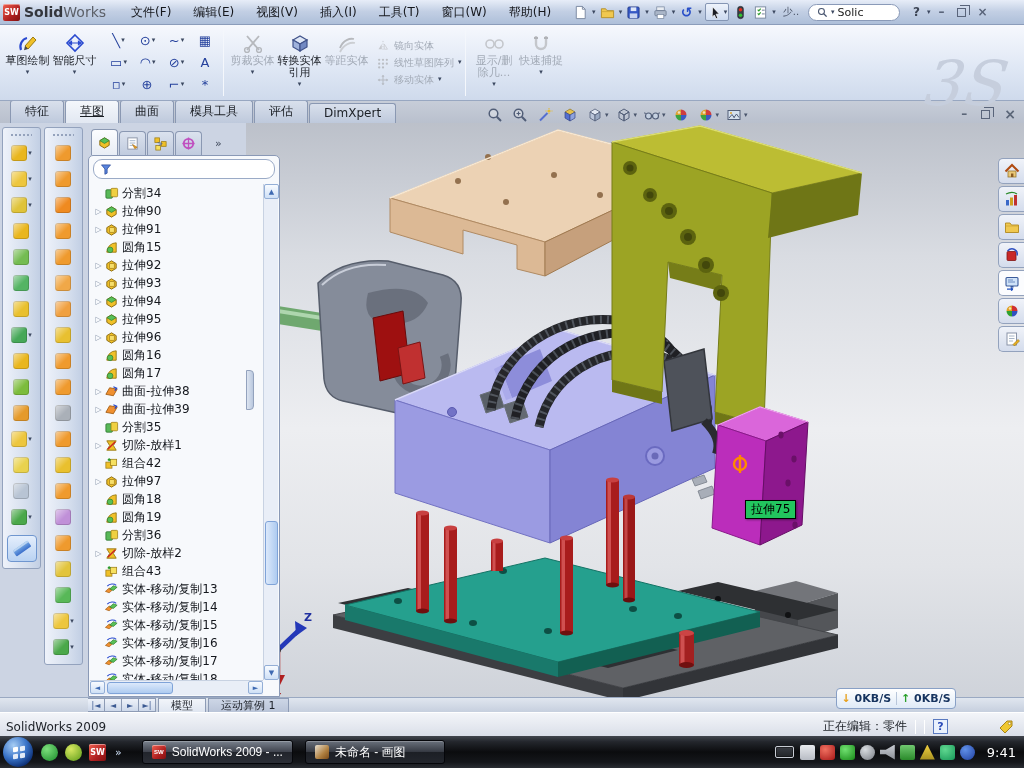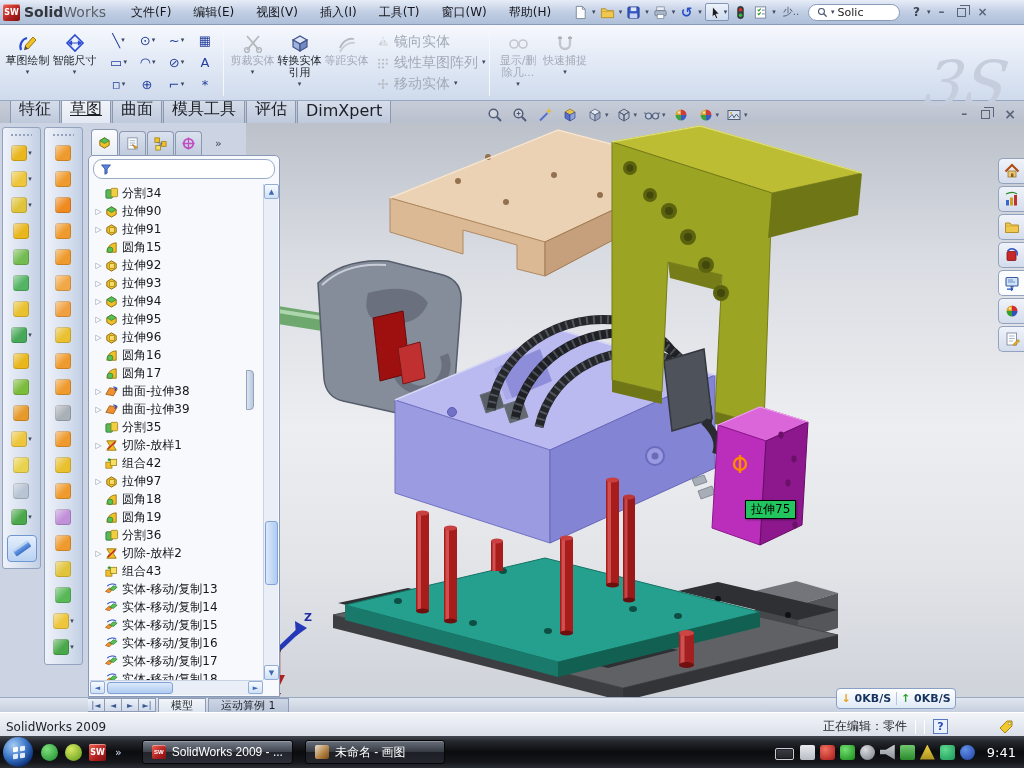--- a/index.html
+++ b/index.html
@@ -35,26 +35,26 @@
 .bigbtn .lbl{font-size:11px;line-height:12px;color:#23272e;text-align:center;margin-top:1px;}
 .bigbtn .car{margin-top:2px;}
 .bigbtn.dis .lbl{color:#a2aab6;}
 .bigbtn.dis svg{opacity:.45;filter:grayscale(1);}
 .sgrid{display:grid;grid-template-columns:repeat(4,29px);grid-auto-rows:22px;align-content:center;padding:0 2px;}
 .gcell{display:flex;align-items:center;justify-content:center;gap:1px;}
 .glyph{color:#24409c;font-size:13px;line-height:1;}
 .stack{display:flex;flex-direction:column;justify-content:center;gap:3px;padding:0 2px;}
 .srow{display:flex;align-items:center;gap:4px;}
 .srow svg{width:14px;height:14px;opacity:.5;filter:grayscale(1);}
-.srow .lbl{font-size:14px;color:#a2aab6;white-space:nowrap;}
+.srow .lbl{font-size:10px;color:#a2aab6;white-space:nowrap;}
 .watermark{position:absolute;right:16px;top:22px;font-size:62px;font-style:italic;color:#c6cedd;font-family:"DejaVu Serif","Liberation Serif",serif;z-index:0;transform:skewX(-8deg);}
 
 .tabrow{position:absolute;left:0;top:101px;width:1024px;height:22px;background:linear-gradient(#c7cdd8,#b9c0cd);z-index:8;}
 .tabs{display:flex;align-items:flex-end;height:100%;padding-left:10px;}
-.tab{font-size:16px;color:#1c2026;padding:2px 8px 3px;border:1px solid #8a98b2;border-bottom:none;border-radius:3px 3px 0 0;background:linear-gradient(#d9e0ec,#bec9dc);margin-right:1px;}
+.tab{font-size:12px;color:#1c2026;padding:2px 14px 3px;border:1px solid #8a98b2;border-bottom:none;border-radius:3px 3px 0 0;background:linear-gradient(#d9e0ec,#bec9dc);margin-right:1px;}
 .tab.active{background:linear-gradient(#f4f7fb,#e2e8f2);text-decoration:underline;}
 
 .workbg{position:absolute;left:0;top:123px;width:246px;height:574px;background:#ccd4e3;z-index:5;}
 .viewport{position:absolute;left:240px;top:101px;width:784px;height:596px;background:linear-gradient(180deg,#b7bcc6 0%,#d9dce2 26%,#edeef1 55%,#e2e4e8 78%,#cfd3da 100%);z-index:1;}
 #scene{position:absolute;left:248px;top:123px;width:776px;height:574px;z-index:6;pointer-events:none;}
 
 .strip{position:absolute;width:39px;background:linear-gradient(90deg,#eef2fa,#d2dcec 70%,#c2cfe4);border:1px solid #93a2bd;border-radius:3px;z-index:10;padding-bottom:4px;}
 #strip1{left:2px;top:127px;}
 #strip2{left:44px;top:127px;}
 .griph{height:7px;margin:3px 8px 2px;background:repeating-linear-gradient(90deg,#94a2bc 0 2px,transparent 2px 4px);background-size:100% 2px;background-position:center;background-repeat:no-repeat;}
@@ -111,21 +111,21 @@
 
 .taskbar{position:absolute;left:0;top:736px;width:1024px;height:32px;background:linear-gradient(#42464e 0%,#23262c 18%,#0b0c0e 50%,#15171b 82%,#2a2d33);z-index:40;display:flex;align-items:center;}
 .orb{width:30px;height:30px;border-radius:50%;margin:0 8px 0 3px;background:radial-gradient(circle at 35% 28%,#a6cdf4,#3a74c8 45%,#0c2e74 78%,#061a44);box-shadow:inset 0 1px 2px #ffff?,0 0 4px #5a90e080;display:flex;align-items:center;justify-content:center;}
 .flag{width:5px;height:5px;background:#fff;border-radius:1px;box-shadow:7px 0 0 #ffffffd9,0 7px 0 #ffffffd9,7px 7px 0 #ffffffd9;transform:translate(-3px,-3px) skewY(-8deg);}
 .ql{display:flex;align-items:center;gap:7px;margin-right:8px;}
 .qlicon{width:17px;height:17px;border-radius:3px;}
 .morechev{color:#cfe0f8;font-size:11px;margin-left:2px;}
 .tbtn{height:24px;min-width:140px;margin-left:12px;border-radius:3px;border:1px solid #05060a;background:linear-gradient(#6a717c,#373b44 48%,#1c1f25 52%,#23262d);box-shadow:inset 0 1px 0 #ffffff38;color:#fff;font-size:12px;display:flex;align-items:center;gap:6px;padding:0 9px;}
 .tbtn .swcube{width:14px;height:14px;font-size:6px;margin:0;}
 .paintico{width:14px;height:14px;border-radius:2px;background:linear-gradient(135deg,#e8e0d0,#b08040 60%,#7a4a18);}
-.trayarea{margin-left:auto;display:flex;align-items:flex-end;gap:6px;padding-right:8px;}
+.trayarea{margin-left:auto;display:flex;align-items:center;gap:6px;padding-right:8px;}
 .kbico{width:19px;height:12px;border:1px solid #c8ccd4;border-radius:2px;background:linear-gradient(#3a3d44,#222428);box-shadow:inset 0 0 0 1px #00000060;}
 .trayico{width:15px;height:15px;}
 .clock{color:#fff;font-size:13px;margin-left:6px;}
 </style>
 </head>
 <body>
 
 <svg width="0" height="0" style="position:absolute">
 <defs>
 <symbol id="i-boss" viewBox="0 0 16 16">

